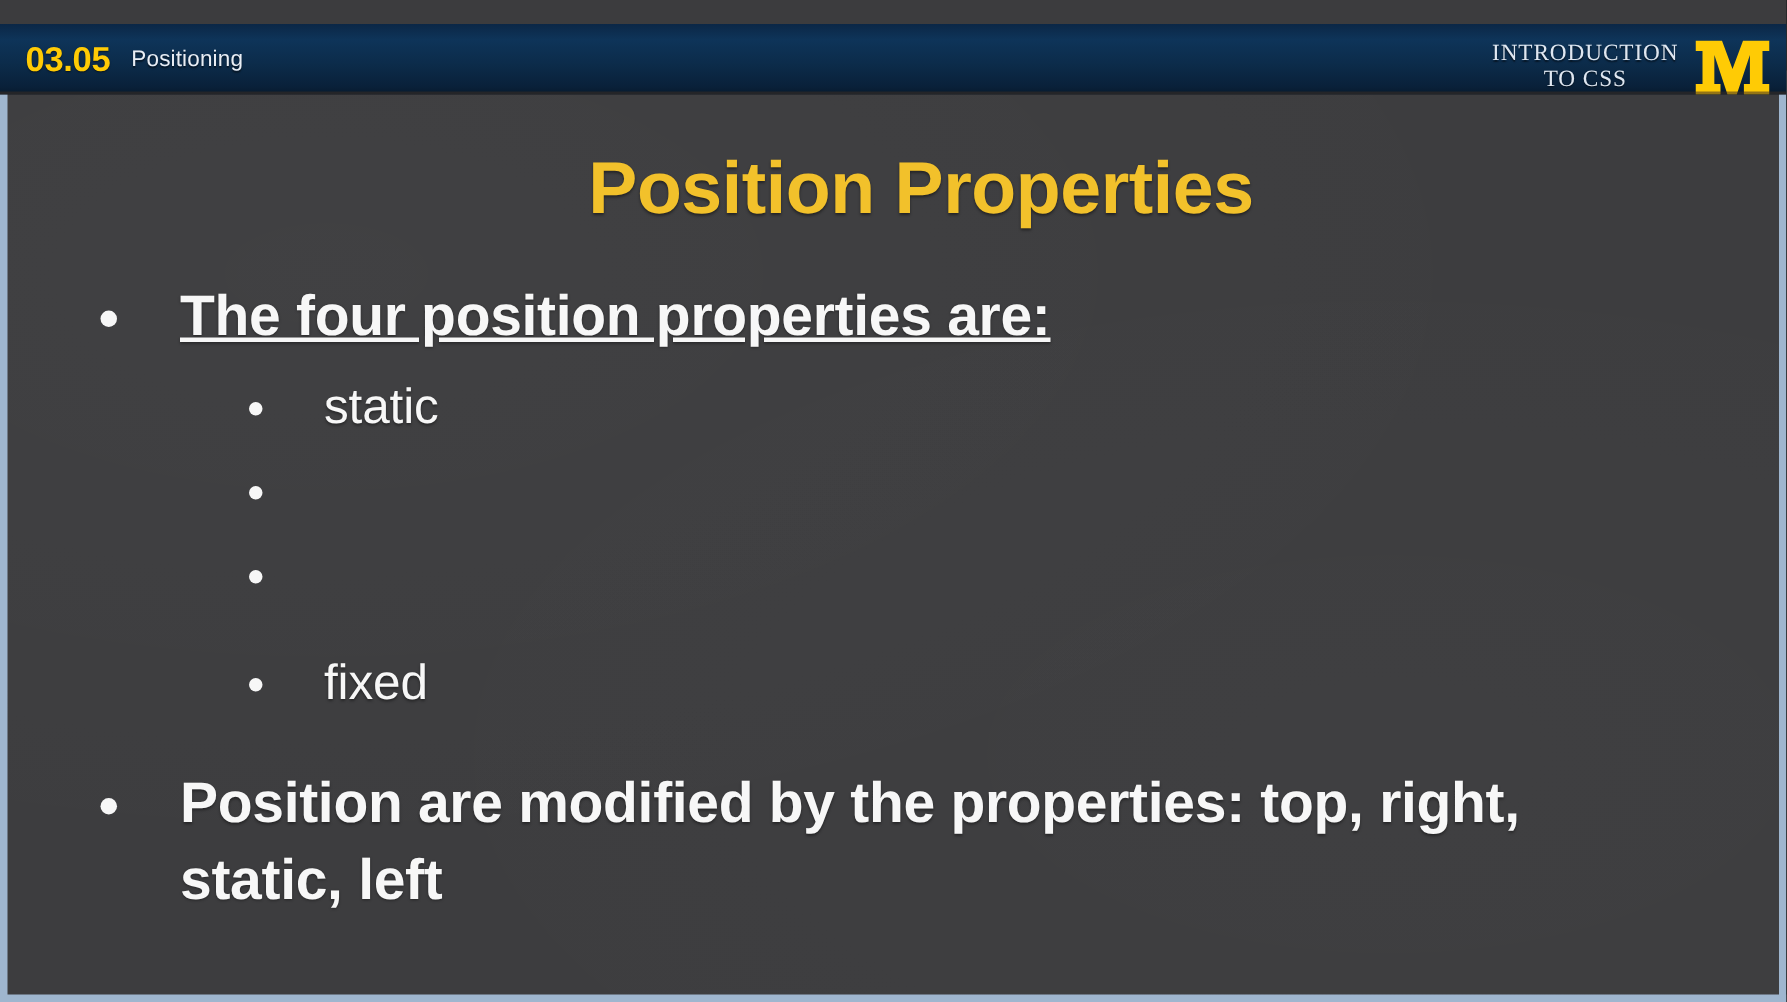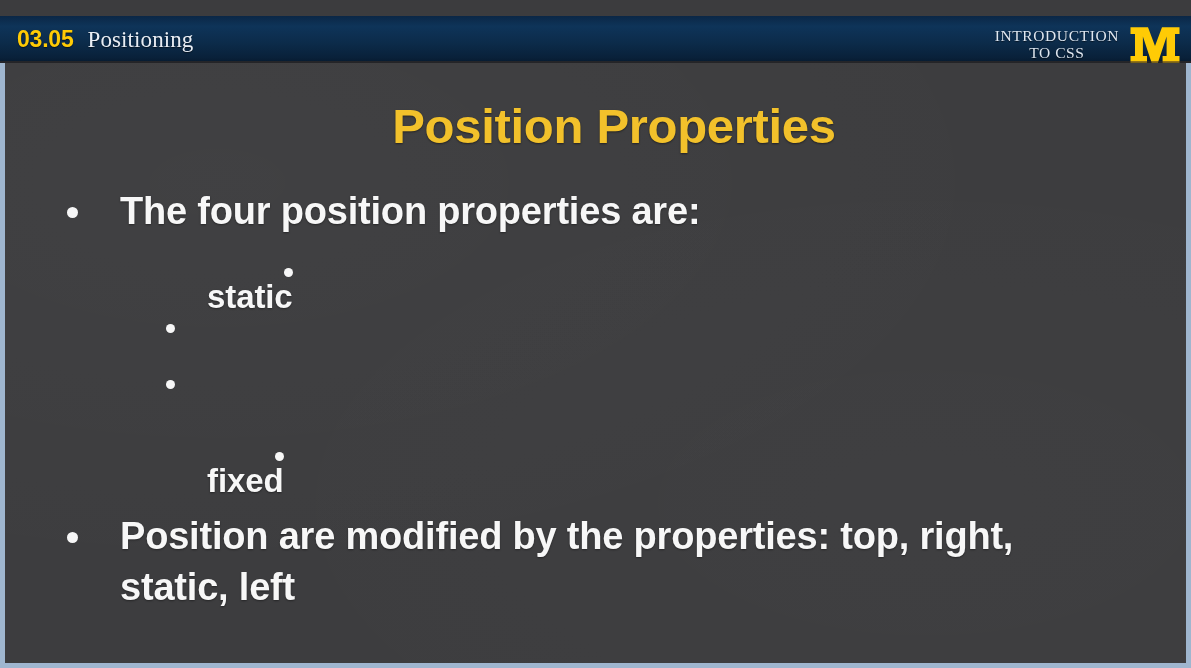--- a/index.html
+++ b/index.html
@@ -57,26 +57,25 @@
   .hdr-number {
     color: #FFCB05;
     font-size: 23px;
     font-weight: bold;
     letter-spacing: -0.2px;
     line-height: 1;
     text-shadow: 0 1px 1px rgba(0,0,0,0.55);
   }
   .hdr-title {
     color: #e9eef5;
-    font-size: 23px;
+    font-size: 15px;
     font-weight: normal;
     line-height: 1;
     letter-spacing: 0.1px;
     text-shadow: 0 1px 1px rgba(0,0,0,0.5);
-    font-family: Liberation Serif, serif;
   }
 
   .header-right {
     position: absolute;
     right: 10px;
     top: 0;
     height: 57px;
     display: flex;
     align-items: center;
     gap: 10px;
@@ -158,42 +157,41 @@
     margin-top: 21px;
     margin-right: 0;
   }
   .bullet-l1 .btext {
     margin-left: 42px;
   }
 
   .bullet-l2 {
     position: absolute;
     display: flex;
-    align-items: flex-end;
+    align-items: flex-start;
     color: #f7f7f7;
     font-size: 33px;
-    font-weight: bold;
+    font-weight: normal;
     line-height: 1.2;
     letter-spacing: -0.1px;
     text-shadow: 0 1px 2px rgba(0,0,0,0.4);
-    flex-direction: column;
   }
   .bullet-l2 .dot {
     flex: none;
     width: 9px;
     height: 9px;
     border-radius: 50%;
     background: #f7f7f7;
     margin-top: 17px;
   }
   .bullet-l2 .btext {
     margin-left: 41px;
   }
 
-  #bullet-1 { left: 62px; top: 139px; width: 900px; }
+  #bullet-1 { left: 62px; top: 139px; width: 900px; text-decoration: underline; }
   #sub-1 { left: 161px; top: 204px; }
   #sub-2 { left: 161px; top: 260px; }
   #sub-3 { left: 161px; top: 316px; }
   #sub-4 { left: 161px; top: 388px; }
   #bullet-2 { left: 62px; top: 464px; width: 1020px; }
 </style>
 </head>
 <body>
 
 <div id="slide-root">

